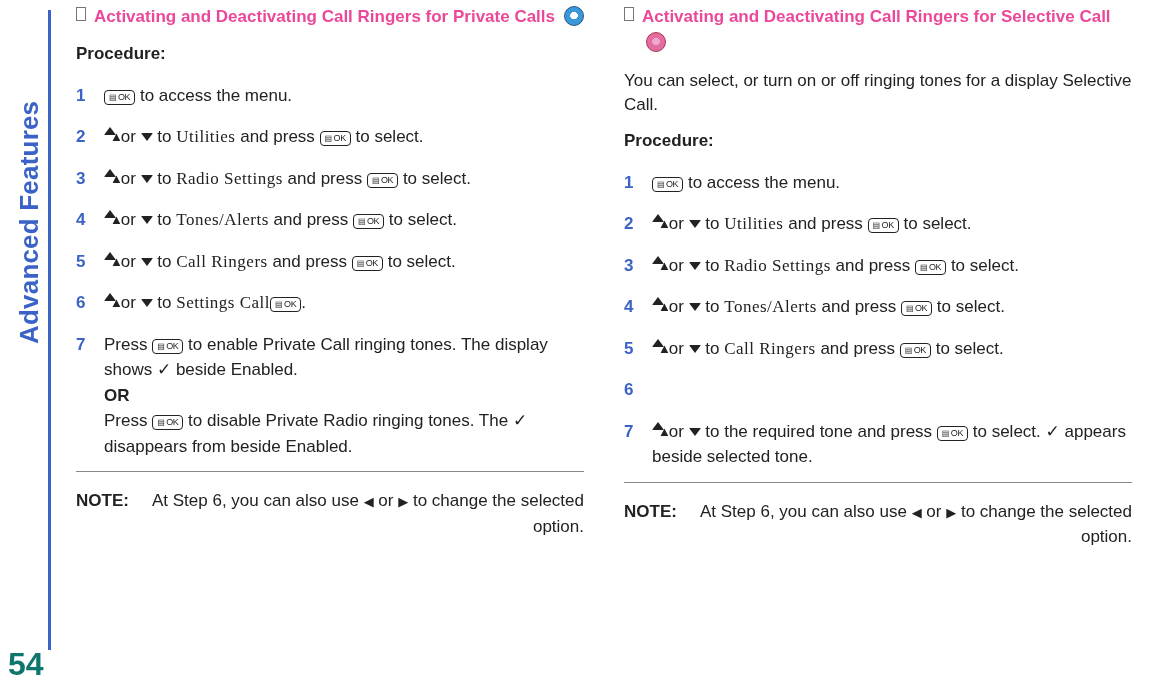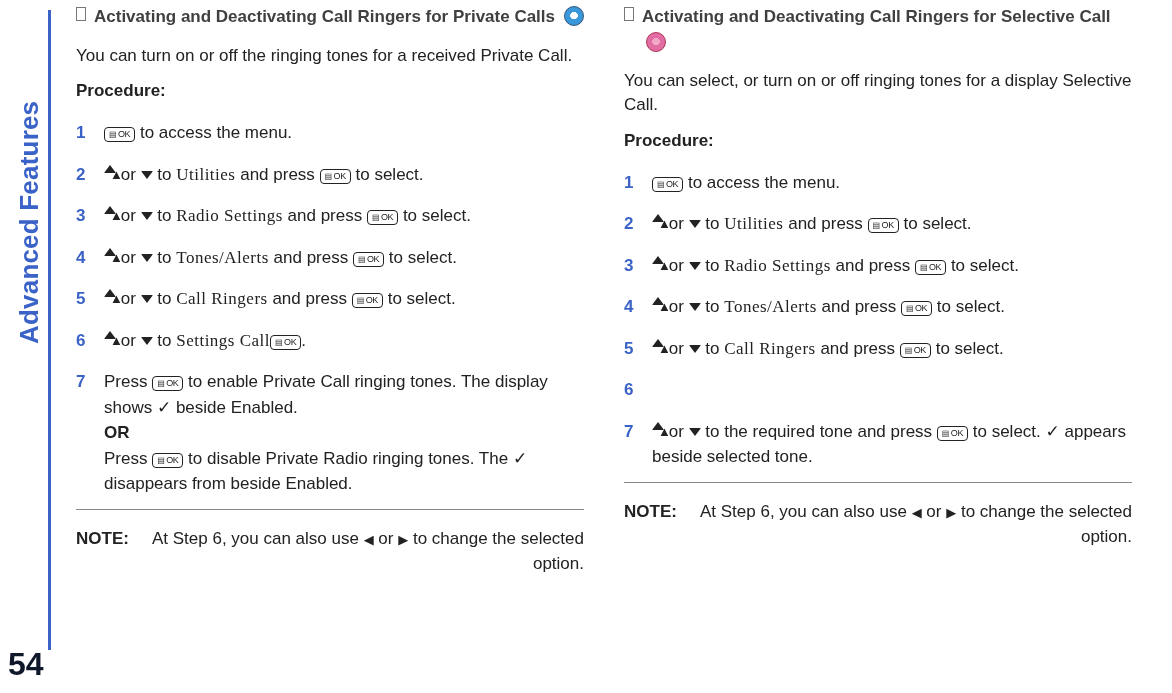--- a/index.html
+++ b/index.html
@@ -1,23 +1,23 @@
 <!DOCTYPE html>
 <html><head>
 <meta charset="utf-8">
 <style>
   * { box-sizing: border-box; margin: 0; padding: 0; }
   html, body { width: 1172px; height: 693px; font-family: Arial, Helvetica, sans-serif; font-size: 17px; color: #222; background: #fff; }
   .page { position: relative; width: 1172px; height: 693px; padding: 4px 40px 4px 0; }
-  .page-number { position: absolute; left: 8px; bottom: 10px; font-size: 32px; font-weight: bold; color: #0f172a; }
+  .page-number { position: absolute; left: 8px; bottom: 10px; font-size: 32px; font-weight: bold; color: #0f766e; }
   .section-label { position: absolute; left: 14px; top: 344px; transform: rotate(-90deg); transform-origin: left top; font-size: 26px; font-weight: bold; color: #3b63c7; white-space: nowrap; letter-spacing: 0.2px; }
   .section-label::after { content: ""; position: absolute; left: -306px; top: 34px; width: 640px; height: 3px; background: #3b63c7; }
   .cols { display: flex; margin-left: 76px; gap: 40px; }
   .col { width: 520px; }
-  .sec-title { font-weight: bold; color: #404040; margin-bottom: 14px; line-height: 1.5; display: flex; align-items: flex-start; gap: 8px; }
+  .sec-title { font-weight: bold; color: #ec4899; margin-bottom: 14px; line-height: 1.5; display: flex; align-items: flex-start; gap: 8px; }
   .sec-title .bookmark { width: 10px; height: 14px; border: 1px solid #777; margin-top: 3px; flex: 0 0 auto; }
   .sec-title .title-text { flex: 1; }
   .icon-circ { display: inline-block; width: 20px; height: 20px; border-radius: 50%; vertical-align: -4px; margin-left: 4px; }
   .icon-private { background: radial-gradient(circle at 50% 48%, #fff 28%, #3998da 30% 100%); border: 1px solid #357; }
   .icon-selective { background: radial-gradient(circle at 50% 48%, #f2a9c8 28%, #e26da2 30% 100%); border: 1px solid #a35; }
   .intro { margin-bottom: 14px; line-height: 1.4; }
   .proc-label { font-weight: bold; margin-bottom: 10px; }
   .steps { list-style: none; }
   .step { display: flex; gap: 10px; padding: 8px 0; border-top: 1px solid #fff; line-height: 1.5; }
   .step + .step { border-top: none; }
@@ -48,21 +48,20 @@
   <div class="cols">
 
     <div class="col">
       <div class="sec-title">
         <span class="bookmark"></span>
         <span class="title-text">
           <span>Activating and Deactivating Call Ringers for Private Calls</span>
           <span class="icon-circ icon-private"></span>
         </span>
       </div>
-      <p class="intro">You can turn on or off the ringing tones for a received Private Call.</p>
       <p class="proc-label">Procedure:</p>
 
       <ol class="steps">
         <li class="step">
           <span class="step-num">1</span>
           <span class="step-body">
             <span class="ok-btn">OK</span><span> to access the menu.</span>
           </span>
         </li>
         <li class="step">

